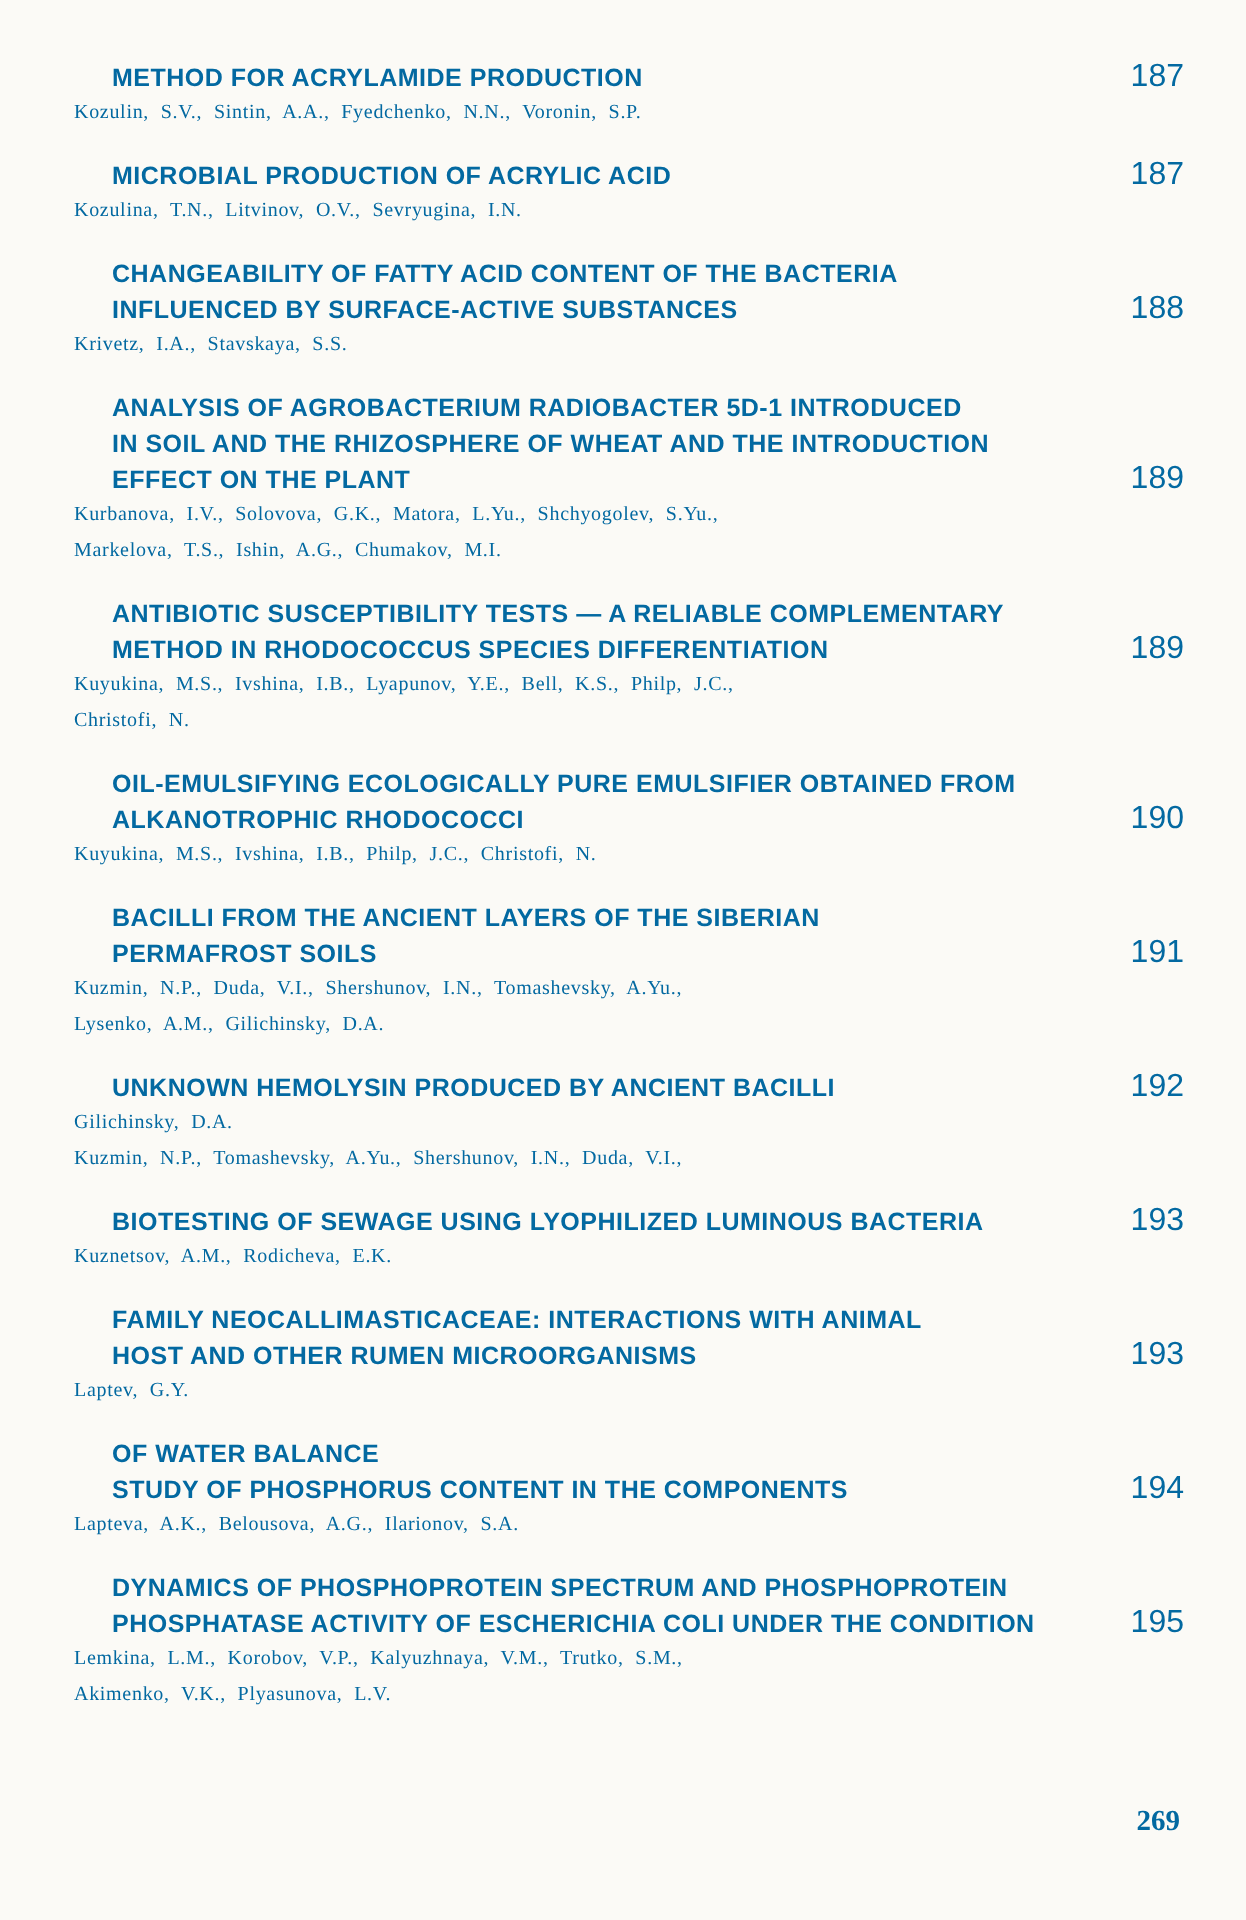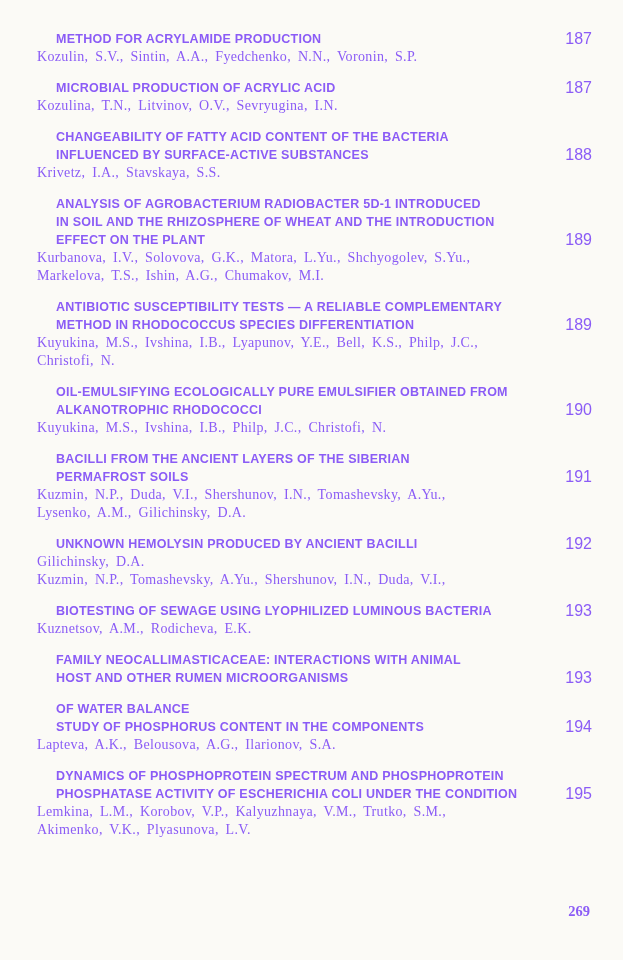--- a/index.html
+++ b/index.html
@@ -5,21 +5,21 @@
   html, body {
     margin: 0;
     padding: 0;
     background: #f5f4f0;
   }
   .page {
     width: 623px;
     height: 960px;
     box-sizing: border-box;
     background: #fbfaf6;
-    color: #8b5cf6;
+    color: #0369a1;
     position: relative;
     padding: 30px 31px 0 37px;
     font-family: "Liberation Sans", sans-serif;
     overflow: hidden;
   }
   .toc-list { width: 100%; }
   .entry { margin-bottom: 13px; }
   .entry-head {
     display: flex;
     align-items: flex-end;
@@ -40,21 +40,21 @@
     font-family: "Liberation Sans", sans-serif;
     font-weight: 400;
     font-size: 16px;
     line-height: 18px;
     margin-left: 10px;
     flex: 0 0 auto;
   }
   .authors { margin-top: 0; }
   .author-line {
     font-family: "Liberation Serif", serif;
-    font-size: 14px;
+    font-size: 10px;
     line-height: 18px;
     letter-spacing: 0.35px;
     word-spacing: 3px;
     white-space: nowrap;
   }
   .footer-page-number {
     position: absolute;
     right: 33px;
     bottom: 40px;
     font-family: "Liberation Serif", serif;
@@ -178,20 +178,23 @@
         </div>
       </div>
       <div class="entry">
         <div class="entry-head">
           <div class="titles">
             <div class="title-line">FAMILY NEOCALLIMASTICACEAE: INTERACTIONS WITH ANIMAL</div>
             <div class="title-line">HOST AND OTHER RUMEN MICROORGANISMS</div>
           </div>
           <div class="pagenum">193</div>
         </div>
+        <div class="authors">
+          <div class="author-line">Laptev, G.Y.</div>
+        </div>
       </div>
       <div class="entry">
         <div class="entry-head">
           <div class="titles">
             <div class="title-line">OF WATER BALANCE</div>
             <div class="title-line">STUDY OF PHOSPHORUS CONTENT IN THE COMPONENTS</div>
           </div>
           <div class="pagenum">194</div>
         </div>
         <div class="authors">

